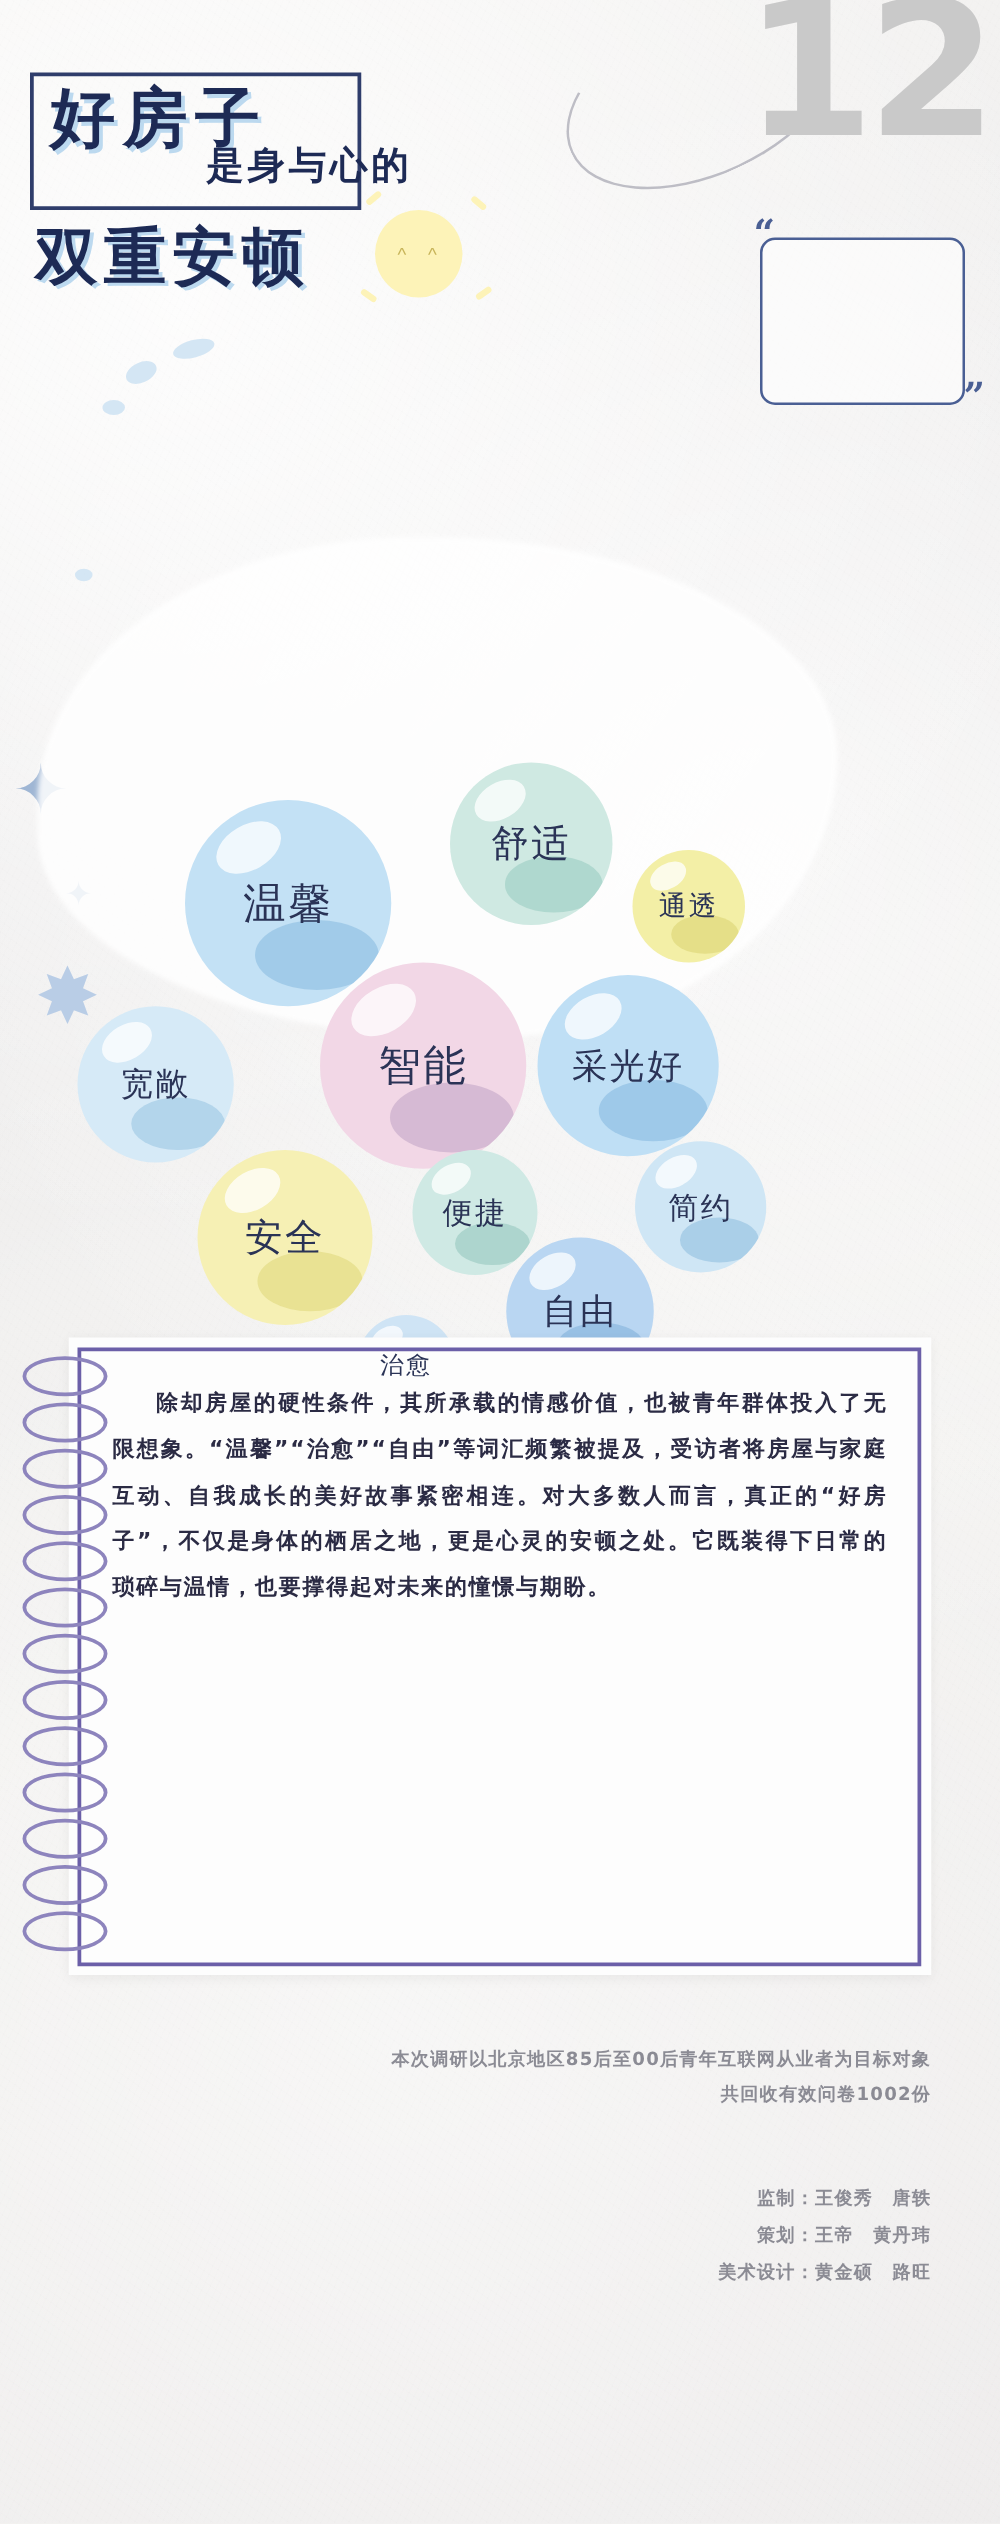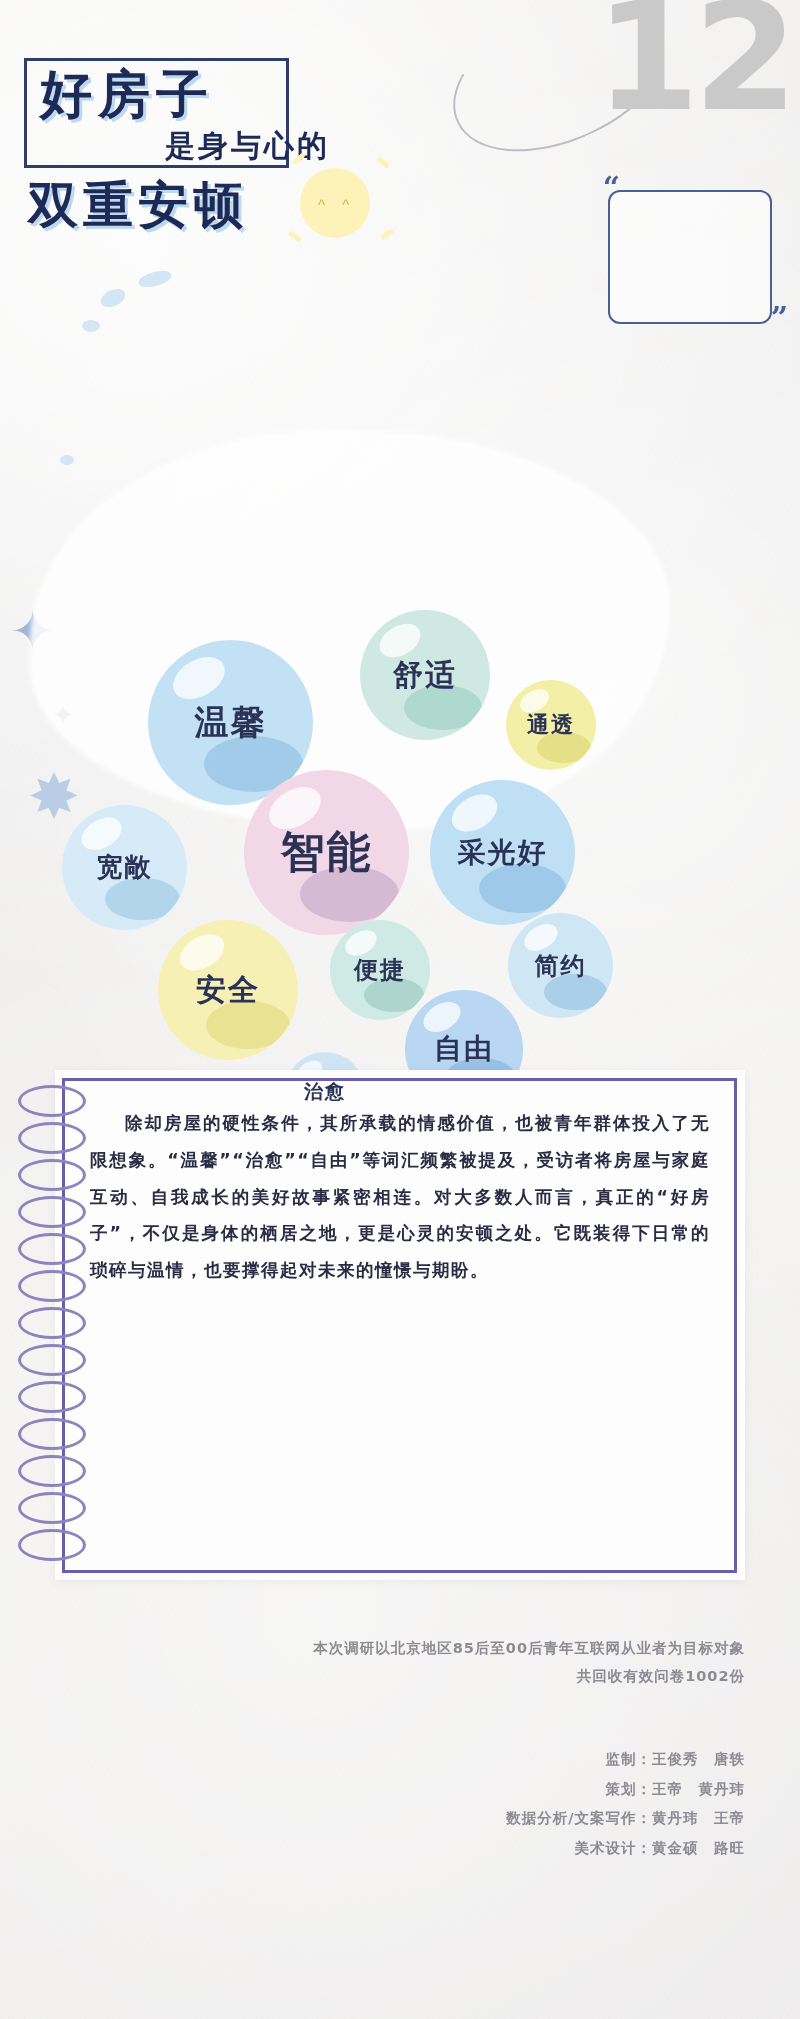--- a/index.html
+++ b/index.html
@@ -76,21 +76,21 @@
     font-size: 52px;
     font-weight: bold;
     color: #1d2a55;
     letter-spacing: 6px;
     text-shadow: 3px 3px 0 #bcd9ef;
     font-family: "DejaVu Sans", sans-serif;
   }
   .title-2 {
     position: absolute;
     left: 165px;
-    top: 126px;
+    top: 112px;
     font-size: 30px;
     font-weight: bold;
     color: #1d2a55;
     letter-spacing: 3px;
     font-family: "DejaVu Sans", sans-serif;
     text-align: right;
   }
   .title-3 {
     position: absolute;
     left: 28px;
@@ -181,21 +181,21 @@
     opacity: 0.85;
     border-radius: 48% 52% 45% 55% / 55% 45% 58% 42%;
     filter: blur(2px);
   }
   .bubble {
     position: absolute;
     border-radius: 50%;
     display: flex;
     align-items: center;
     justify-content: center;
-    font-weight: bold;
+    font-weight: normal;
     color: #2a3356;
     font-family: "DejaVu Sans", sans-serif;
     letter-spacing: 2px;
     overflow: hidden;
   }
   .bubble::after {
     content: "";
     position: absolute;
     left: 14%;
     top: 12%;
@@ -349,21 +349,21 @@
         <span style="position: relative; z-index: 2;">温馨</span>
       </div>
       <div class="bubble" style="left: 506px; top: 680px; width: 90px; height: 90px; background: rgb(243, 239, 166); font-size: 22px;">
         <div class="bubble-shade" style="background: rgb(216, 208, 106);"></div>
         <span style="position: relative; z-index: 2;">通透</span>
       </div>
       <div class="bubble" style="left: 62px; top: 805px; width: 125px; height: 125px; background: rgb(214, 234, 247); font-size: 26px;">
         <div class="bubble-shade" style="background: rgb(143, 192, 224);"></div>
         <span style="position: relative; z-index: 2;">宽敞</span>
       </div>
-      <div class="bubble" style="left: 244px; top: 770px; width: 165px; height: 165px; background: rgb(242, 215, 230); font-size: 44px;">
+      <div class="bubble" style="left: 256px; top: 770px; width: 165px; height: 165px; background: rgb(242, 215, 230); font-size: 34px;">
         <div class="bubble-shade" style="background: rgb(185, 158, 194);"></div>
         <span style="position: relative; z-index: 2;">智能</span>
       </div>
       <div class="bubble" style="left: 430px; top: 780px; width: 145px; height: 145px; background: rgb(191, 223, 245); font-size: 28px;">
         <div class="bubble-shade" style="background: rgb(125, 180, 221);"></div>
         <span style="position: relative; z-index: 2;">采光好</span>
       </div>
       <div class="bubble" style="left: 330px; top: 920px; width: 100px; height: 100px; background: rgb(207, 233, 228); font-size: 24px;">
         <div class="bubble-shade" style="background: rgb(139, 194, 184);"></div>
         <span style="position: relative; z-index: 2;">便捷</span>
@@ -409,16 +409,15 @@
   </div>
 
   <div class="footer-note">
     <div>本次调研以北京地区85后至00后青年互联网从业者为目标对象</div>
     <div>共回收有效问卷1002份</div>
   </div>
 
   <div class="credits">
     <div>监制：王俊秀　唐轶</div>
     <div>策划：王帝　黄丹玮</div>
-    <div>数据分析/文案写作：黄丹玮　王帝</div>
     <div>美术设计：黄金硕　路旺</div>
   </div>
 </div>
 
 </body></html>

